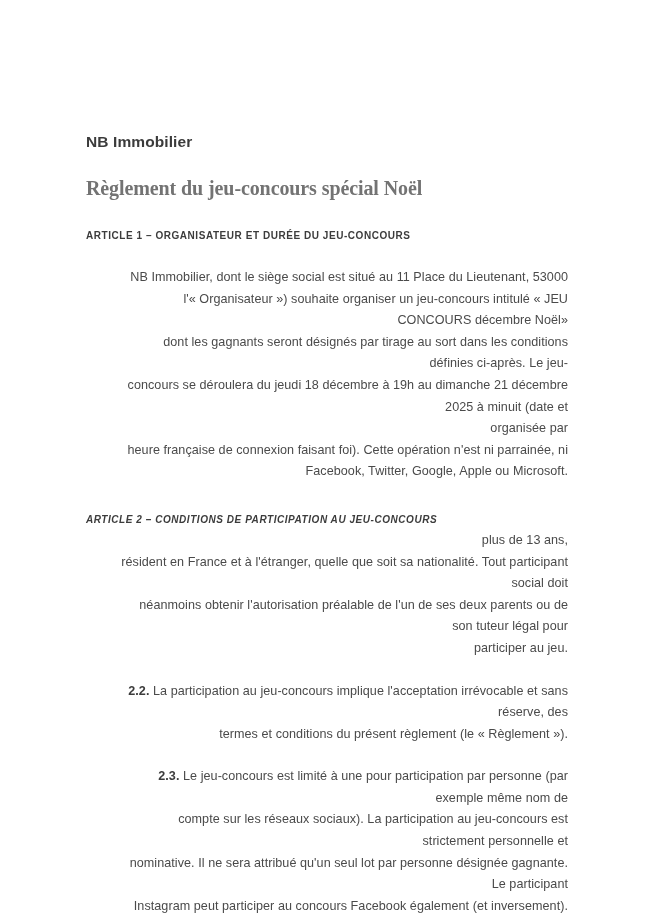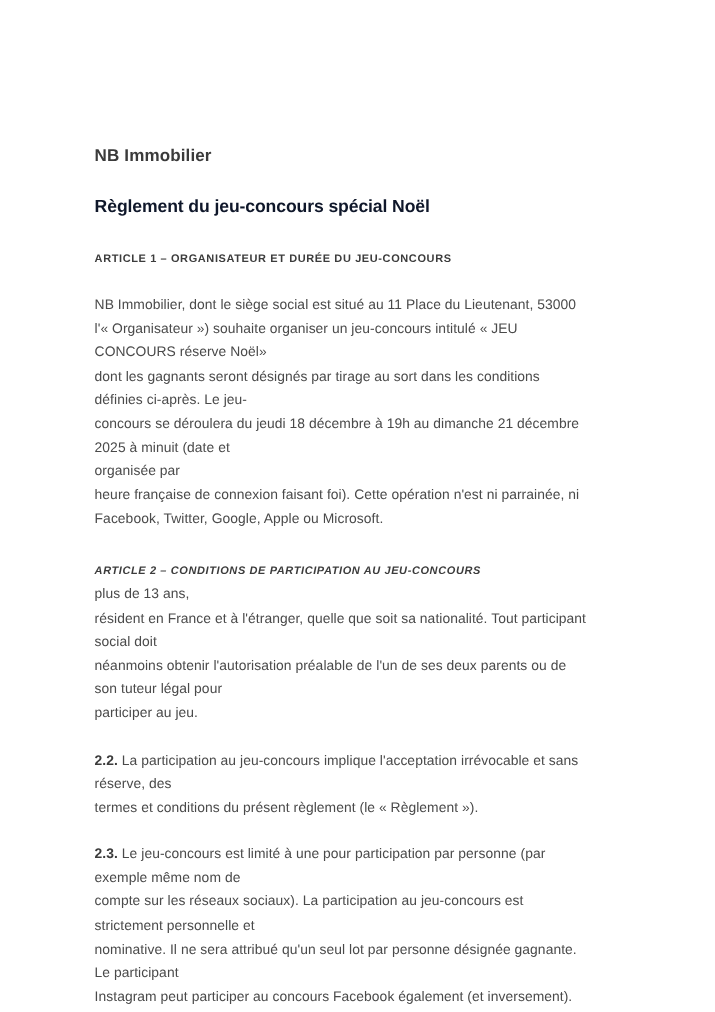--- a/index.html
+++ b/index.html
@@ -26,26 +26,27 @@
   }
   .doc-title {
     font-size: 15.5px;
     font-weight: bold;
     color: #3b3b3b;
     letter-spacing: 0.1px;
     line-height: 20px;
     margin: 0 0 26px 0;
   }
   .doc-subtitle {
-    font-size: 16px;
+    font-size: 20px;
     font-weight: bold;
-    color: #0f172a;
+    color: #737373;
     letter-spacing: -0.1px;
     line-height: 21px;
     margin: 0 0 26px 0;
+    font-family: Liberation Serif, serif;
   }
   .article-heading {
     font-size: 10px;
     font-weight: bold;
     color: #3c3c3c;
     letter-spacing: 0.55px;
     line-height: 21px;
     margin: 0;
     white-space: nowrap;
   }
@@ -65,41 +66,42 @@
   }
   .para.tight-before {
     margin-top: 0;
   }
   .para.after-heading {
     margin-top: 21px;
   }
   .line {
     display: block;
     white-space: nowrap;
+    text-align: right;
   }
   .run-in {
     font-weight: bold;
     color: #3c3c3c;
   }
 </style>
 </head>
 <body>
 
 <div class="page">
 
   <h1 class="doc-title">NB Immobilier</h1>
 
   <h2 class="doc-subtitle">Règlement du jeu-concours spécial Noël</h2>
 
   <h3 class="article-heading">ARTICLE 1 – ORGANISATEUR ET DURÉE DU JEU-CONCOURS</h3>
 
   <p class="para after-heading">
     <span class="line">NB Immobilier, dont le siège social est situé au 11 Place du Lieutenant, 53000</span>
     <span class="line">l'« Organisateur ») souhaite organiser un jeu-concours intitulé « JEU</span>
-    <span class="line">CONCOURS réserve Noël»</span>
+    <span class="line">CONCOURS décembre Noël»</span>
     <span class="line">dont les gagnants seront désignés par tirage au sort dans les conditions</span>
     <span class="line">définies ci-après. Le jeu-</span>
     <span class="line">concours se déroulera du jeudi 18 décembre à 19h au dimanche 21 décembre</span>
     <span class="line">2025 à minuit (date et</span>
     <span class="line">organisée par</span>
     <span class="line">heure française de connexion faisant foi). Cette opération n'est ni parrainée, ni</span>
     <span class="line">Facebook, Twitter, Google, Apple ou Microsoft.</span>
   </p>
 
   <h3 class="article-heading spaced-before">ARTICLE 2 – CONDITIONS DE PARTICIPATION AU JEU-CONCOURS</h3>

